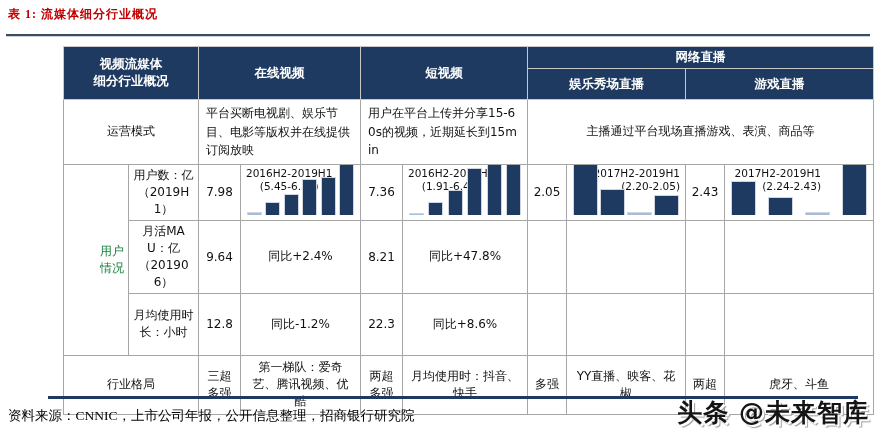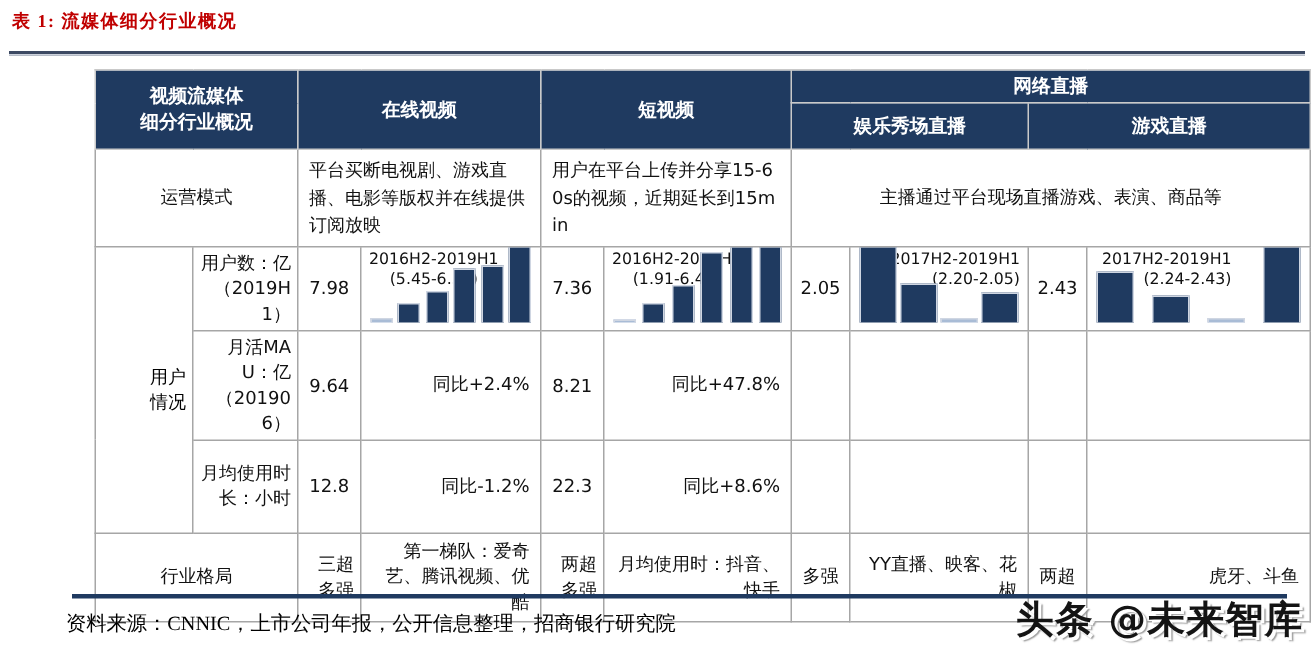--- a/index.html
+++ b/index.html
@@ -23,44 +23,44 @@
   }
   td,th{
     border:1px solid #a6a6a6;font-size:12px;vertical-align:middle;
     padding:2px 4px;word-break:break-all;
   }
   th{
     background:#1F3A60;color:#ffffff;font-weight:bold;font-size:12.5px;
     text-align:center;white-space:pre-line;border-color:#c9c9c9;
   }
   .center{text-align:center;}
-  .prewrap{white-space:pre-line;text-align:right;}
+  .prewrap{white-space:pre-line;}
   .desc{text-align:left;line-height:1.55;padding:4px 7px;}
-  .note{text-align:right;padding:2px 7px;}
-  .navytext{color:#000000;padding-left:36px;}
+  .note{text-align:center;padding:2px 7px;}
+  .navytext{color:#15803d;padding-left:36px;}
   .chart-cell{position:relative;padding:0;overflow:hidden;}
   .bars{
     position:absolute;left:6px;right:6px;bottom:5px;height:51px;
     display:flex;align-items:flex-end;justify-content:space-between;
   }
   .bar{width:15px;border:1px solid #cfd6e2;border-bottom:none;box-sizing:border-box;}
   .c4 .bar{width:25px;}
   .chart-label{
     position:absolute;top:2px;font-size:10.5px;line-height:1.3;
     white-space:pre-line;color:#111;
   }
   .lab-left{left:5px;text-align:center;}
   .lab-right{right:5px;text-align:right;}
   .lab-right-off{right:52px;text-align:right;}
   .bottom-rule{
     position:absolute;left:48px;top:396px;width:810px;height:3px;background:#1F3A60;
   }
   .footer-source{
     position:absolute;left:8px;top:407px;font-size:13.5px;
-    font-family:"Liberation Serif",serif;color:#000;margin-left:36px;
+    font-family:"Liberation Serif",serif;color:#000;
   }
   .watermark{
     position:absolute;right:8px;top:396px;font-size:25px;font-weight:900;
     color:#141414;letter-spacing:1px;
     text-shadow:2px 2px 0 #ffffff,3px 3px 1px #9a9a9a;
   }
 </style>
 </head>
 <body>
 
@@ -89,21 +89,21 @@
     <th colspan="2" rowspan="2">短视频</th>
     <th colspan="4">网络直播</th>
   </tr>
   <tr>
     <th style="height:26px" colspan="2">娱乐秀场直播</th>
     <th colspan="2">游戏直播</th>
   </tr>
 
   <tr>
     <td style="height:58px" colspan="2" class="center">运营模式</td>
-    <td colspan="2" class="desc">平台买断电视剧、游戏直播、电影等版权并在线提供订阅放映</td>
+    <td colspan="2" class="desc">平台买断电视剧、娱乐节目、电影等版权并在线提供订阅放映</td>
     <td colspan="2" class="desc">用户在平台上传并分享15-60s的视频，近期延长到15min</td>
     <td colspan="4" class="center">主播通过平台现场直播游戏、表演、商品等</td>
   </tr>
 
   <tr>
     <td style="height:64px" rowspan="3" class="center navytext">用户情况</td>
     <td class="center prewrap">用户数：亿
 （2019H1）</td>
     <td class="center">7.98</td>
     <td class="chart-cell">

